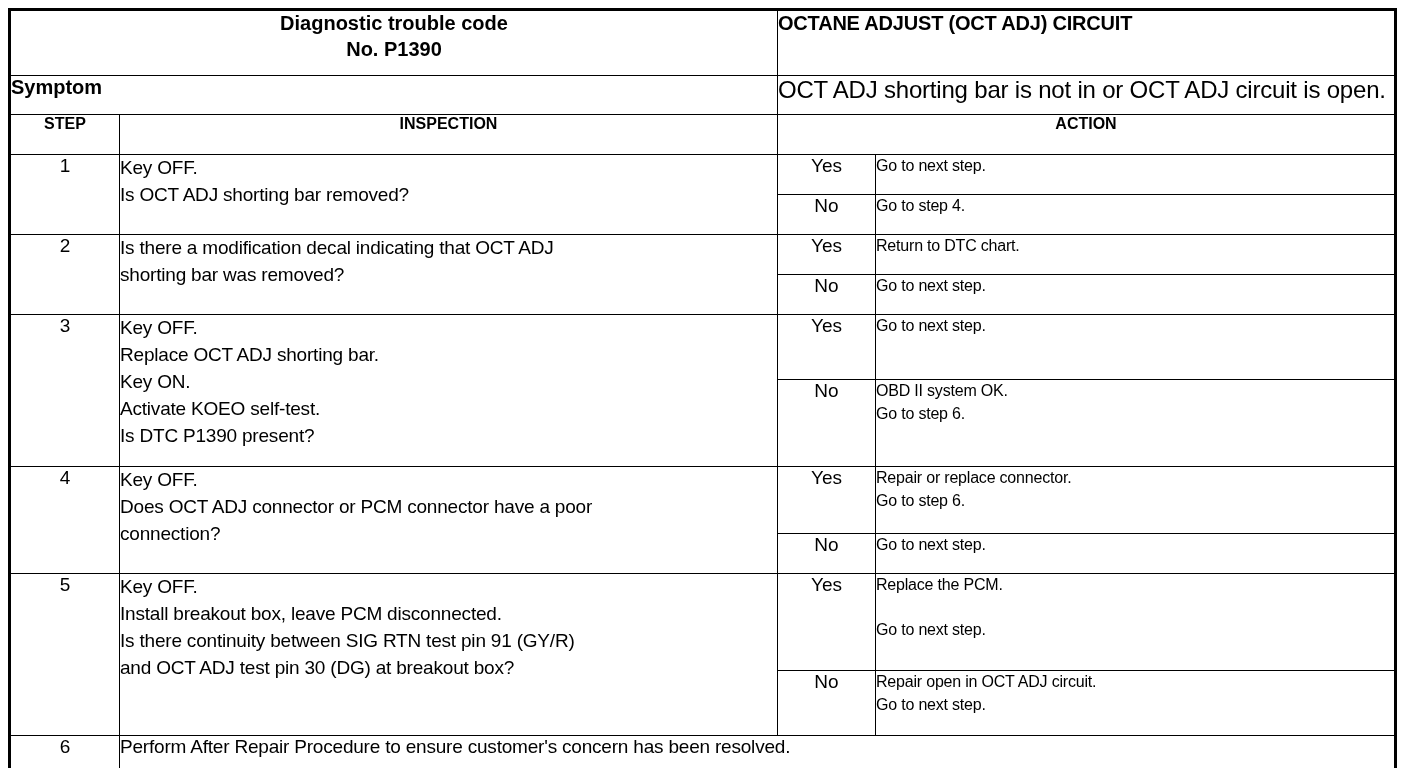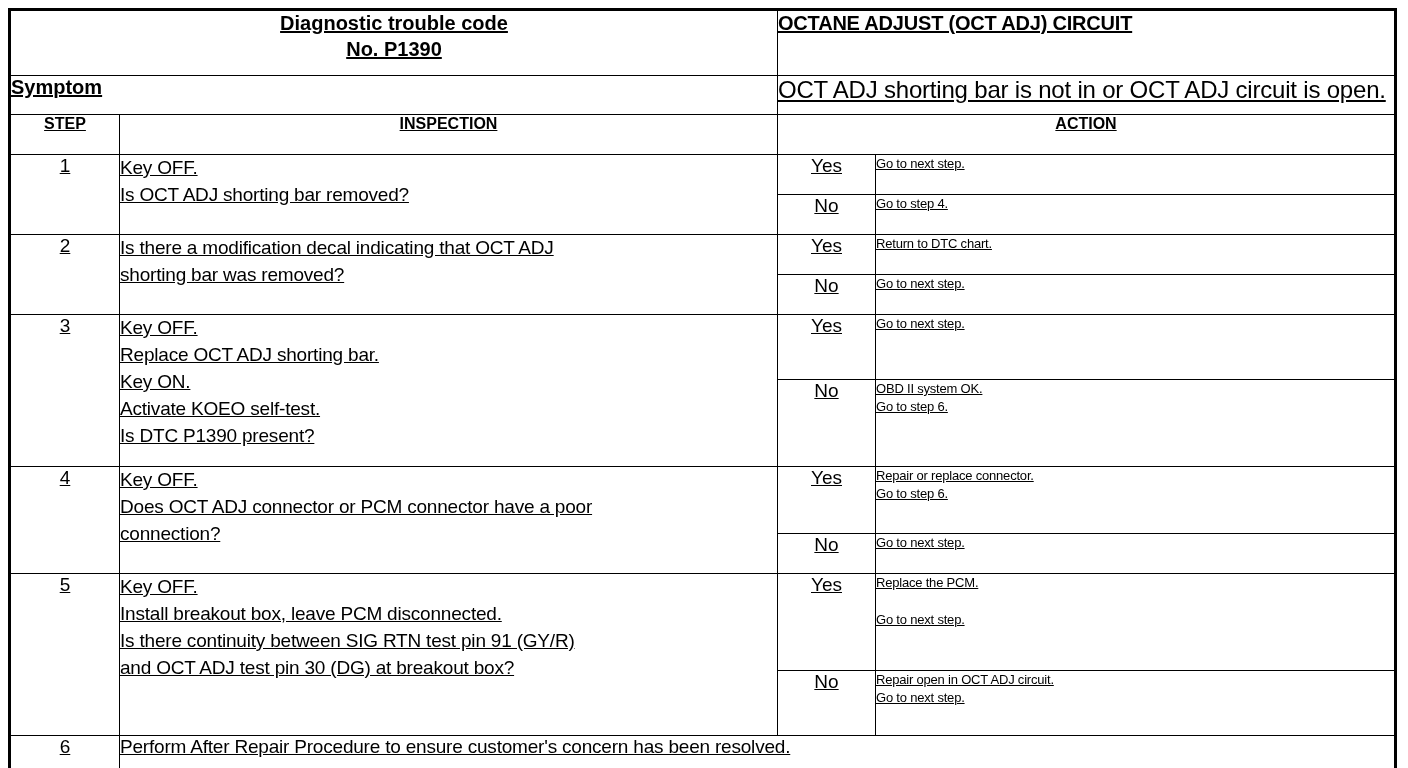--- a/index.html
+++ b/index.html
@@ -16,21 +16,20 @@
     color: #000000;
     -webkit-font-smoothing: none;
   }
 
   .sheet {
     position: relative;
     width: 1408px;
     height: 768px;
     box-sizing: border-box;
     padding: 8px 26px 8px 8px;
-    text-decoration: underline;
   }
 
   table.dtc {
     width: 1386px;
     border-collapse: collapse;
     table-layout: fixed;
     border: 3px solid #000;
   }
 
   table.dtc td {
@@ -91,21 +90,21 @@
     padding: 9px 8px 8px 13px;
     letter-spacing: -0.2px;
     margin-left: 44px;
   }
   .yn {
     text-align: center;
     font-size: 19px;
     padding: 9px 4px 4px 4px;
   }
   .act {
-    font-size: 13px;
+    font-size: 16px;
     line-height: 1.42;
     padding: 9px 8px 8px 12px;
     letter-spacing: -0.2px;
   }
   .act .spacer-line {
     display: block;
     height: 1.42em;
   }
   .final-row-text {
     font-size: 19px;

